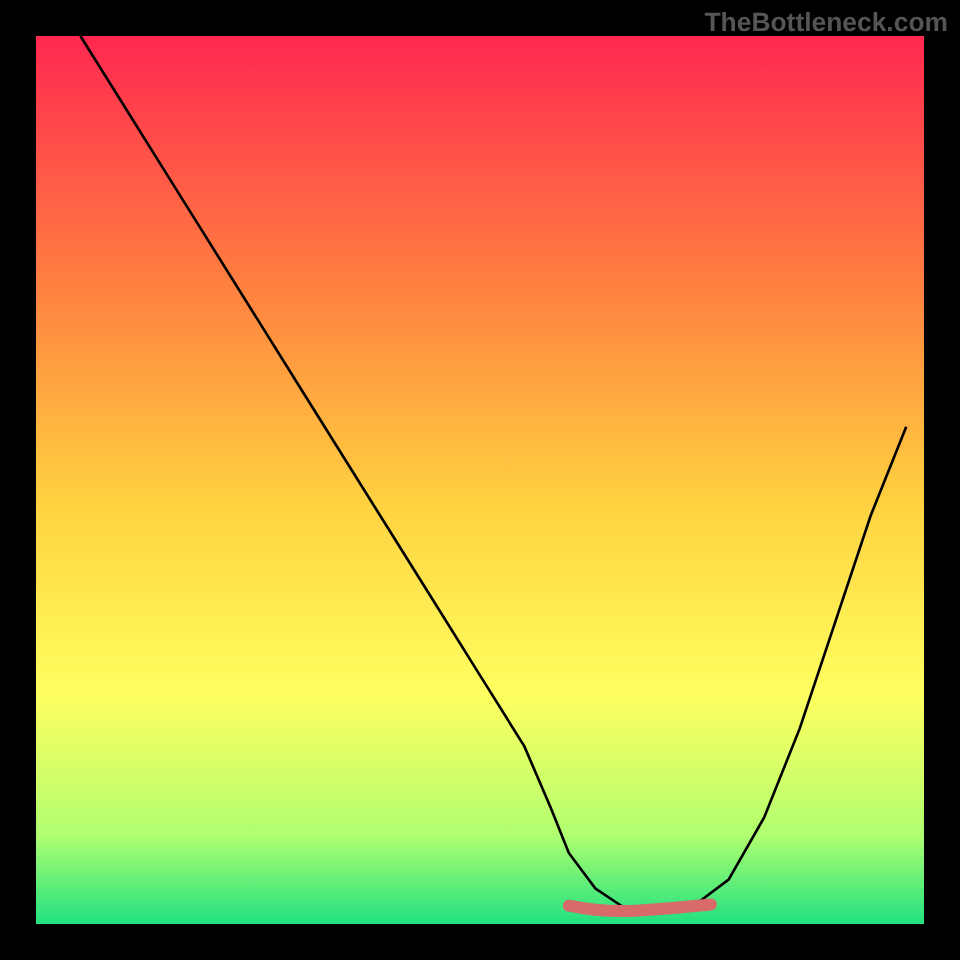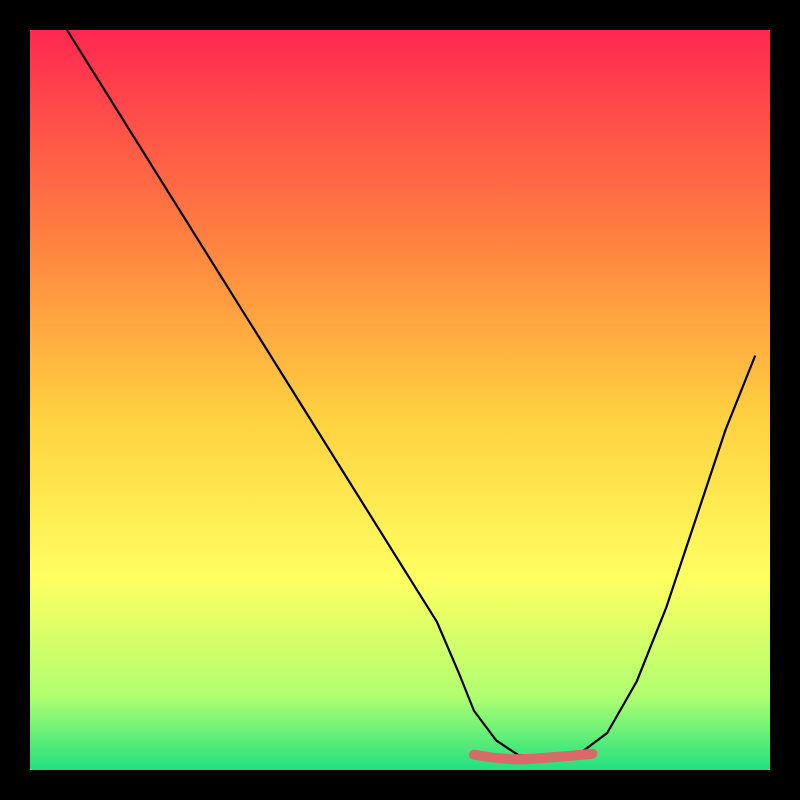--- a/index.html
+++ b/index.html
@@ -27,20 +27,21 @@
     z-index: 10;
   }
   svg {
     display: block;
   }
 </style>
 </head>
 <body>
 
 <div class="chart-container">
+  <div class="watermark">TheBottleneck.com</div>
   <svg id="chart-svg" width="800" height="800" viewBox="0 0 800 800">
     <defs>
       <linearGradient id="bg-grad" x1="0" y1="0" x2="0" y2="1">
         <stop id="g0" offset="0%" stop-color="#ff2850"></stop>
         <stop id="g1" offset="28%" stop-color="#ff8040"></stop>
         <stop id="g2" offset="52%" stop-color="#ffd040"></stop>
         <stop id="g3" offset="74%" stop-color="#ffff60"></stop>
         <stop id="g4" offset="90%" stop-color="#b0ff70"></stop>
         <stop id="g5" offset="100%" stop-color="#20e080"></stop>
       </linearGradient>

